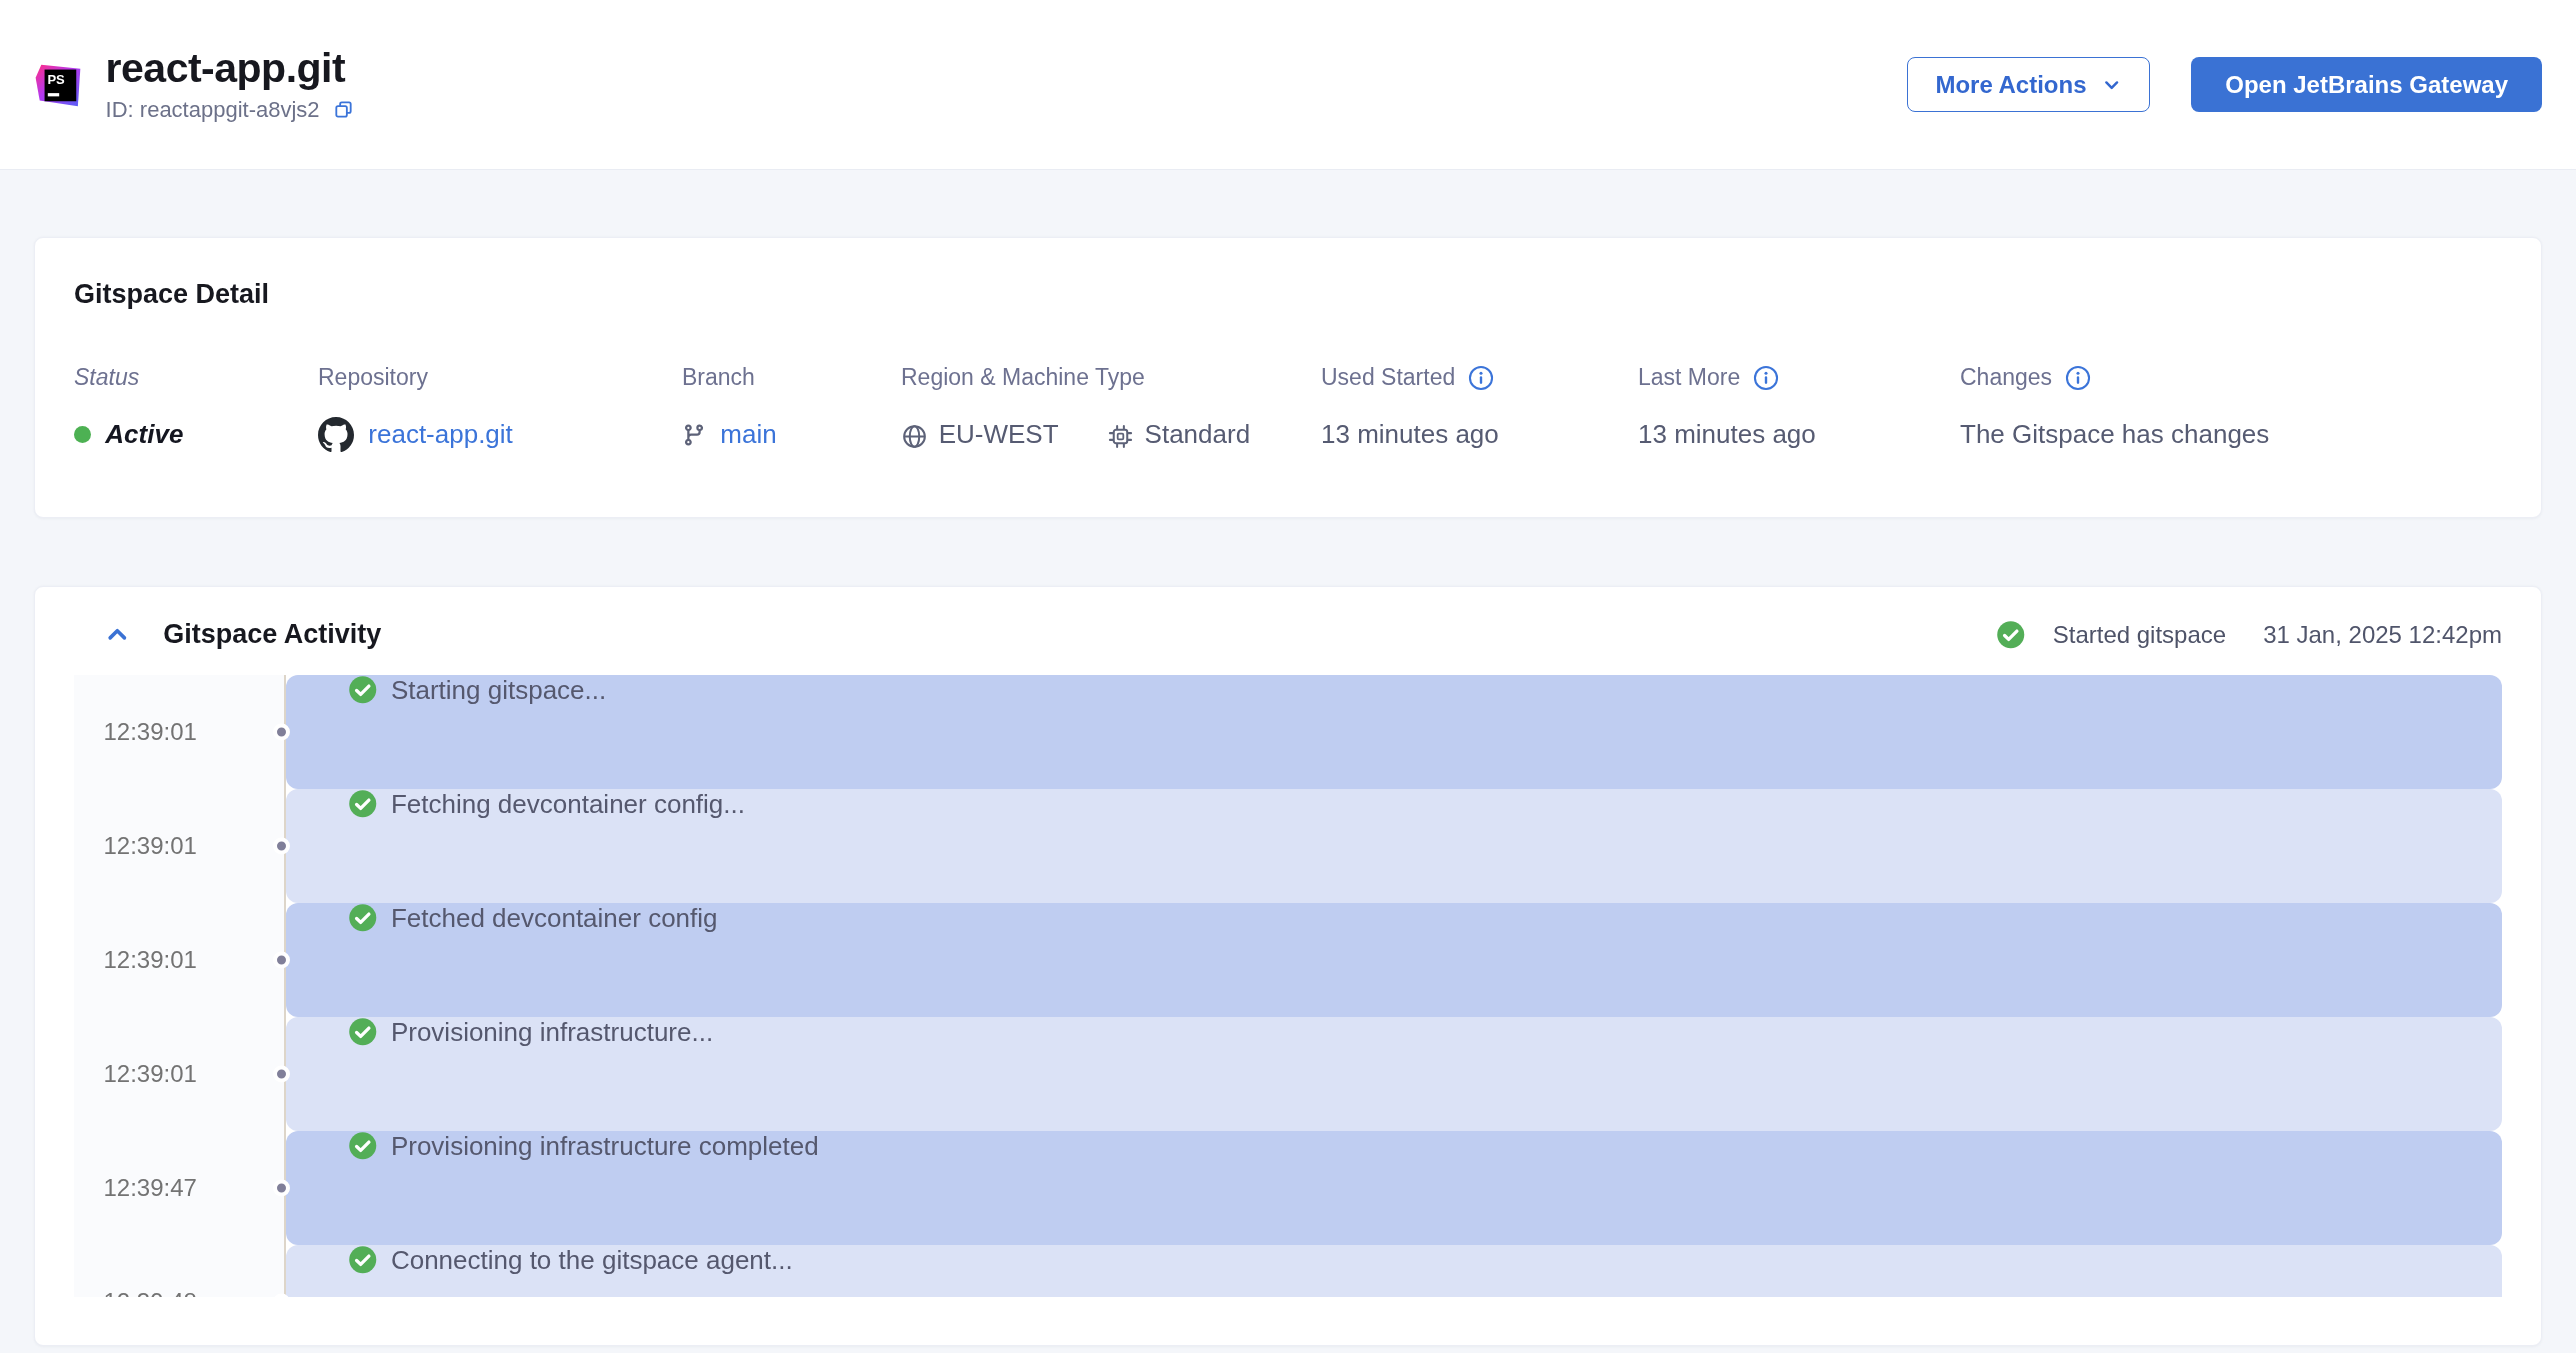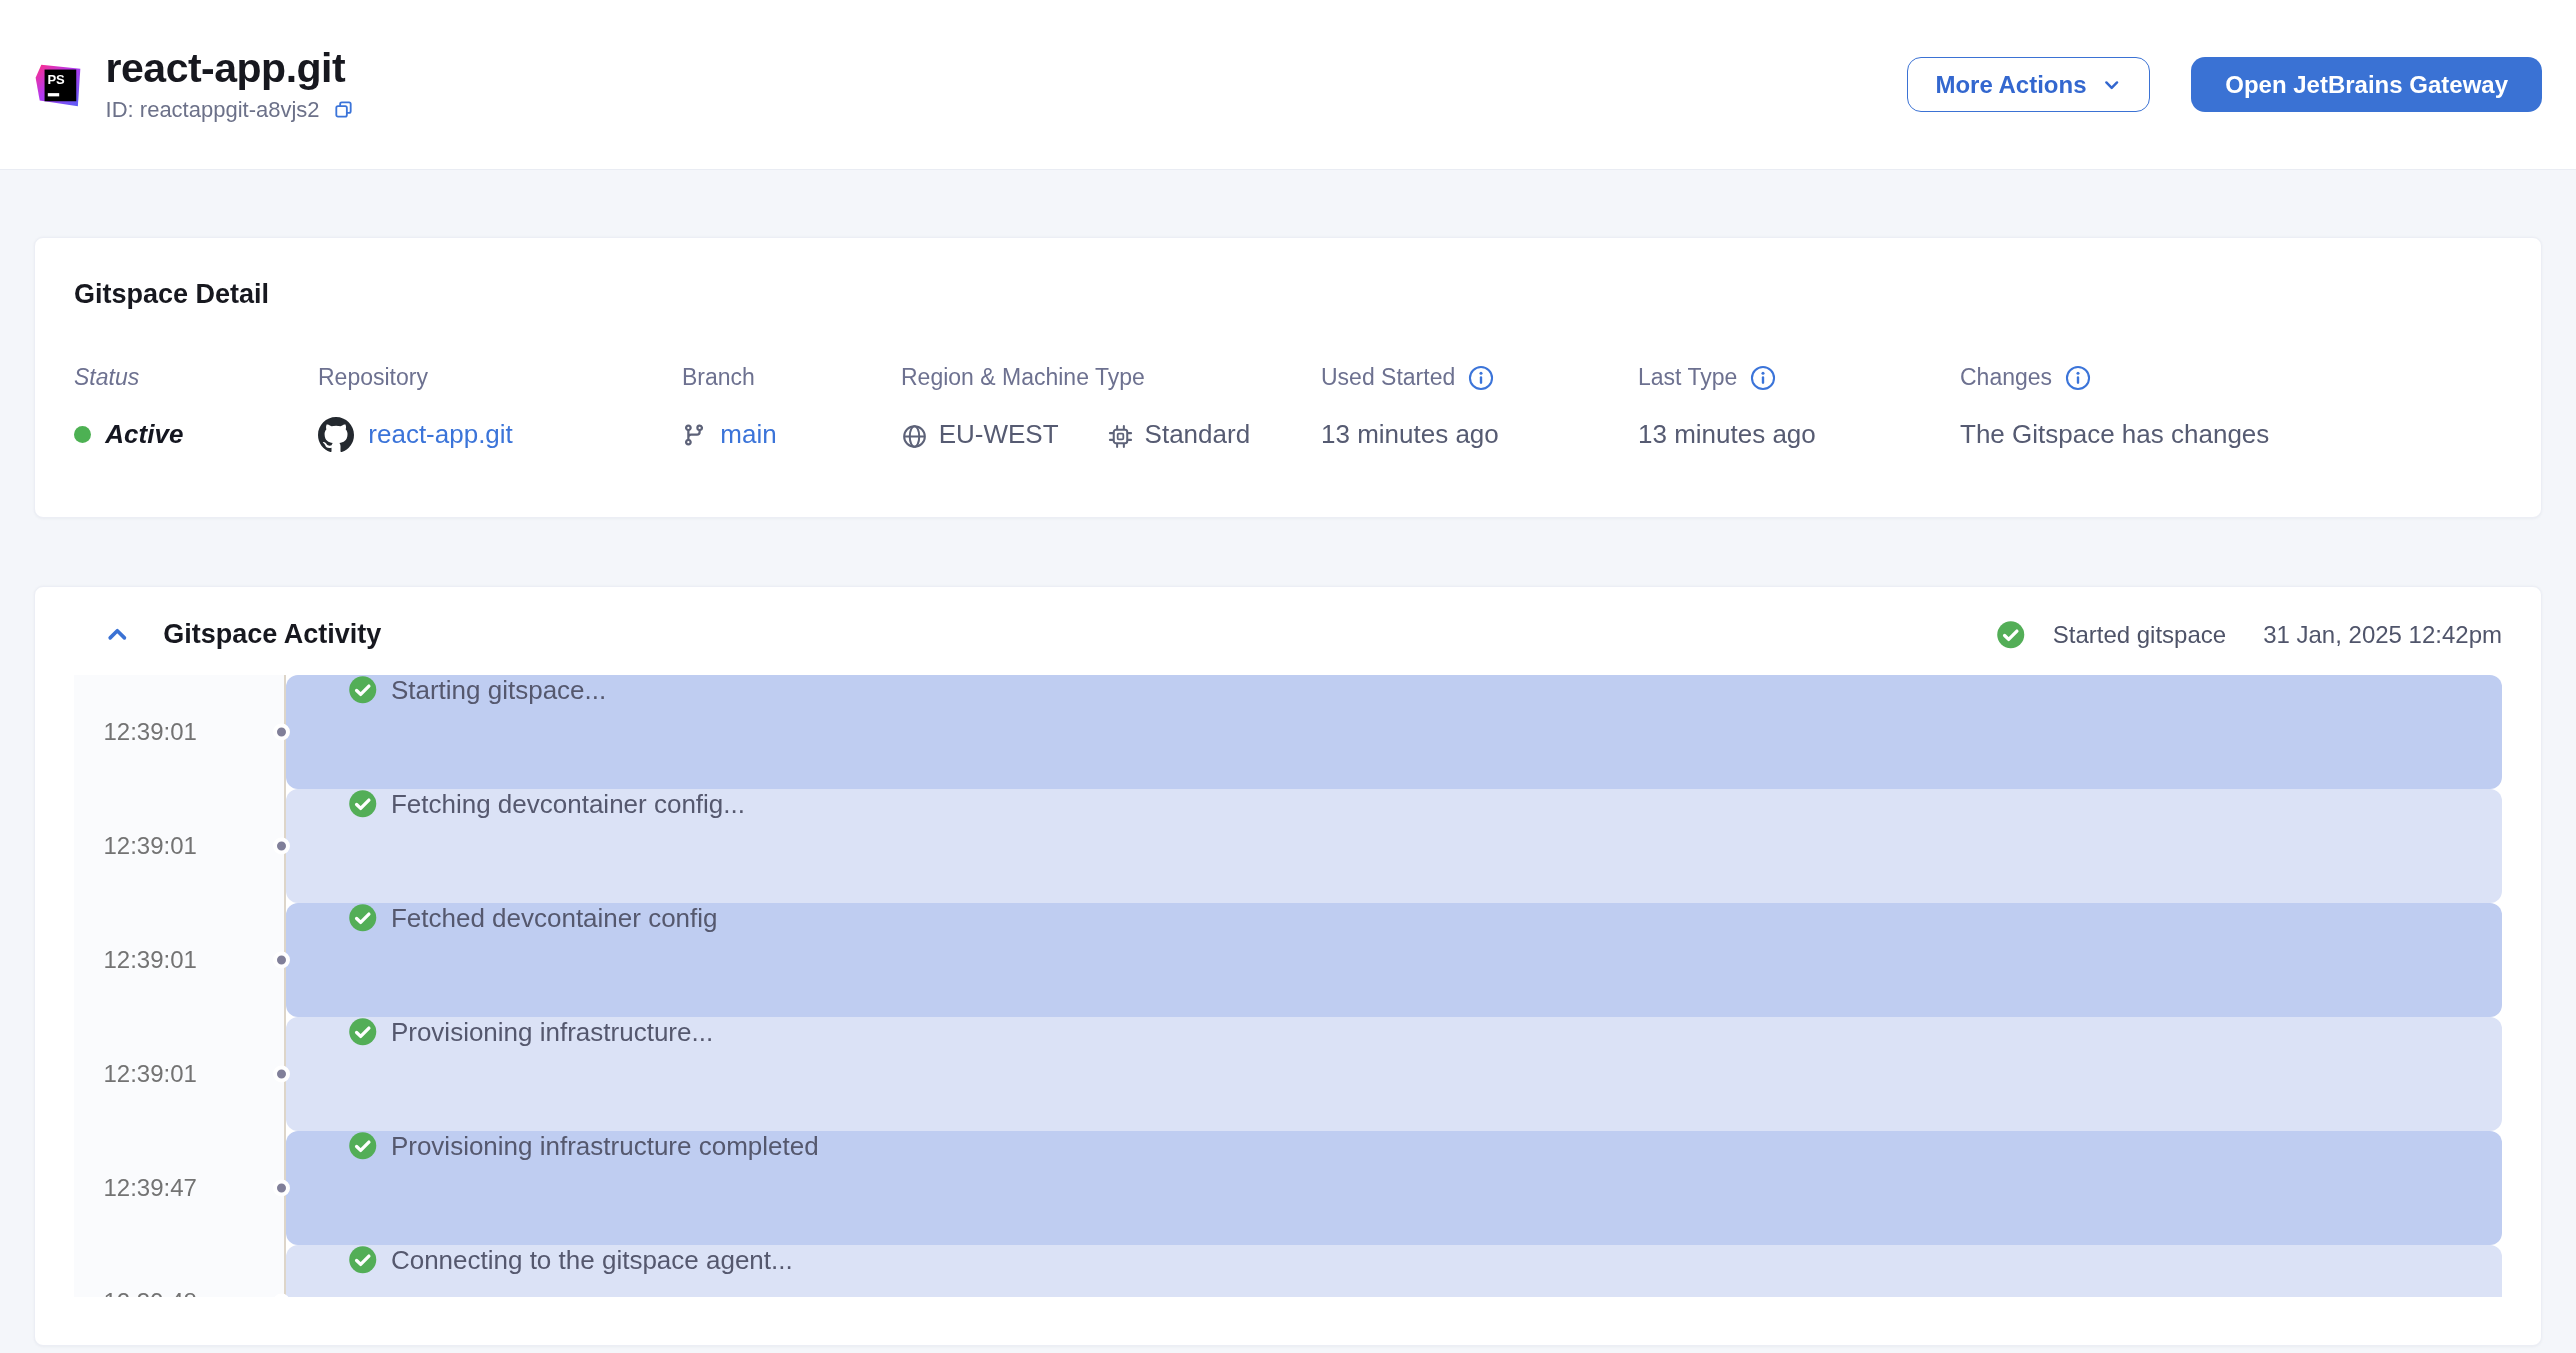--- a/index.html
+++ b/index.html
@@ -16,21 +16,21 @@
   .topbar {
     height:170px; background:#ffffff; border-bottom:1.8px solid #e9ecf3;
     display:flex; align-items:center; padding:0 34px;
   }
   .logo { width:52px; height:52px; margin:0 19.6px 0 0; flex:none; }
   .title-block { display:flex; flex-direction:column; justify-content:center; }
   .page-title { font-size:41px; font-weight:700; color:#17181f; margin:0; letter-spacing:-0.5px; line-height:1.1; }
   .id-row { display:flex; align-items:center; gap:12.5px; margin-top:5.4px; font-size:22px; color:#6c7189; }
   .copy-ic { width:23px; height:23px; cursor:pointer; }
   .actions { margin-left:auto; display:flex; align-items:center; gap:41px; }
-  .btn { height:55px; border-radius:14px; font-size:24px; font-weight:700; display:flex; align-items:center; cursor:pointer; font-family:inherit; }
+  .btn { height:55px; border-radius:8px; font-size:24px; font-weight:700; display:flex; align-items:center; cursor:pointer; font-family:inherit; }
   .btn-outline { background:#fff; border:1.8px solid #3b72d4; color:#3367cf; padding:0 27px; gap:14.3px; }
   .btn-solid { background:#3a72d4; border:none; color:#fff; padding:0 34px; }
 
   
   .main { padding:67px 34px 0; }
   .card { background:#fff; border:0.9px solid #eceef5; border-radius:9px; box-shadow:0 0.9px 2.7px rgba(40,50,80,.05); }
 
   .detail-card { padding:41px 39px 62px; margin-bottom:68px; }
   .card-title { font-size:27px; font-weight:700; color:#17181f; margin:0; }
   .detail-card .card-title { margin-bottom:54px; }
@@ -205,21 +205,21 @@
               <use href="#info-i"></use>
             </svg>
         </div>
         <div class="val">
             <span>13 minutes ago</span>
           </div>
       </div>
 
       <div class="field f-used">
         <div class="lbl">
-          <span>Last Type</span>
+          <span>Last More</span>
           <svg class="info-ic" viewBox="0 0 24 24">
               <use href="#info-i"></use>
             </svg>
         </div>
         <div class="val">
             <span>13 minutes ago</span>
           </div>
       </div>
 
       <div class="field f-changes">

